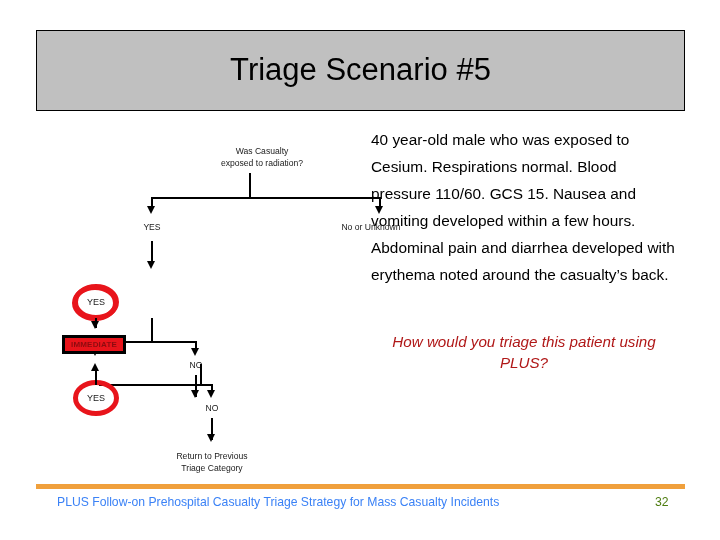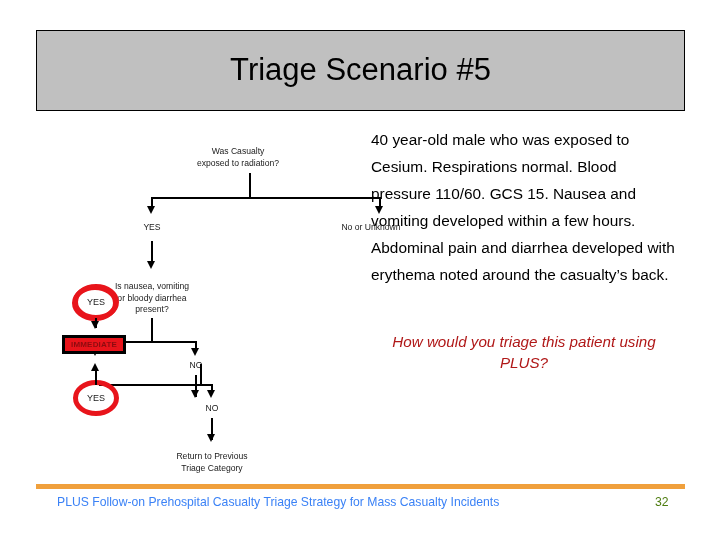--- a/index.html
+++ b/index.html
@@ -174,42 +174,39 @@
 <div id="title-banner">
   <div id="title-text">Triage Scenario #5</div>
 </div>
 
 <div id="scenario-text">40 year-old male who was exposed to Cesium. Respirations normal. Blood pressure 110/60. GCS 15. Nausea and vomiting developed within a few hours. Abdominal pain and diarrhea developed with erythema noted around the casualty’s back.</div>
 
 <div id="triage-question">How would you triage this patient using PLUS?</div>
 
 <div id="flowchart">
 
-  <div class="fc-label" style="left:183px;top:28px;width:180px;transform:translateX(-90px);">Was Casualty
+  <div class="fc-label" style="left:207px;top:28px;width:180px;transform:translateX(-90px);">Was Casualty
 exposed to radiation?</div>
 
   <div class="fc-line-v" style="left:194px;top:55px;height:26px;"></div>
 
   <div class="fc-line-h" style="left:96px;top:79px;width:229px;"></div>
 
   <div class="fc-line-v" style="left:96px;top:79px;height:12px;"></div>
   <div class="fc-arrow-down" style="left:92px;top:88px;"></div>
 
   <div class="fc-line-v" style="left:324px;top:79px;height:12px;"></div>
   <div class="fc-arrow-down" style="left:320px;top:88px;"></div>
 
   <div class="fc-label" style="left:97px;top:104px;width:80px;transform:translateX(-40px);">YES</div>
   <div class="fc-label" style="left:316px;top:104px;width:120px;transform:translateX(-60px);">No or Unknown</div>
 
   <div class="fc-line-v" style="left:96px;top:123px;height:24px;"></div>
   <div class="fc-arrow-down" style="left:92px;top:143px;"></div>
 
-  <div class="fc-label" style="left:97px;top:163px;width:180px;transform:translateX(-90px);">Is nausea, vomiting
-or bloody diarrhea
-present?</div>
 
   <div class="fc-line-v" style="left:96px;top:200px;height:25px;"></div>
   <div class="fc-line-h" style="left:40px;top:223px;width:101px;"></div>
   <div class="fc-line-v" style="left:40px;top:223px;height:10px;"></div>
   <div class="fc-arrow-down" style="left:36px;top:230px;"></div>
   <div class="fc-line-v" style="left:140px;top:223px;height:10px;"></div>
   <div class="fc-arrow-down" style="left:136px;top:230px;"></div>
 
   <div class="fc-circle" style="left:17px;top:167px;" hidden=""></div>
 

